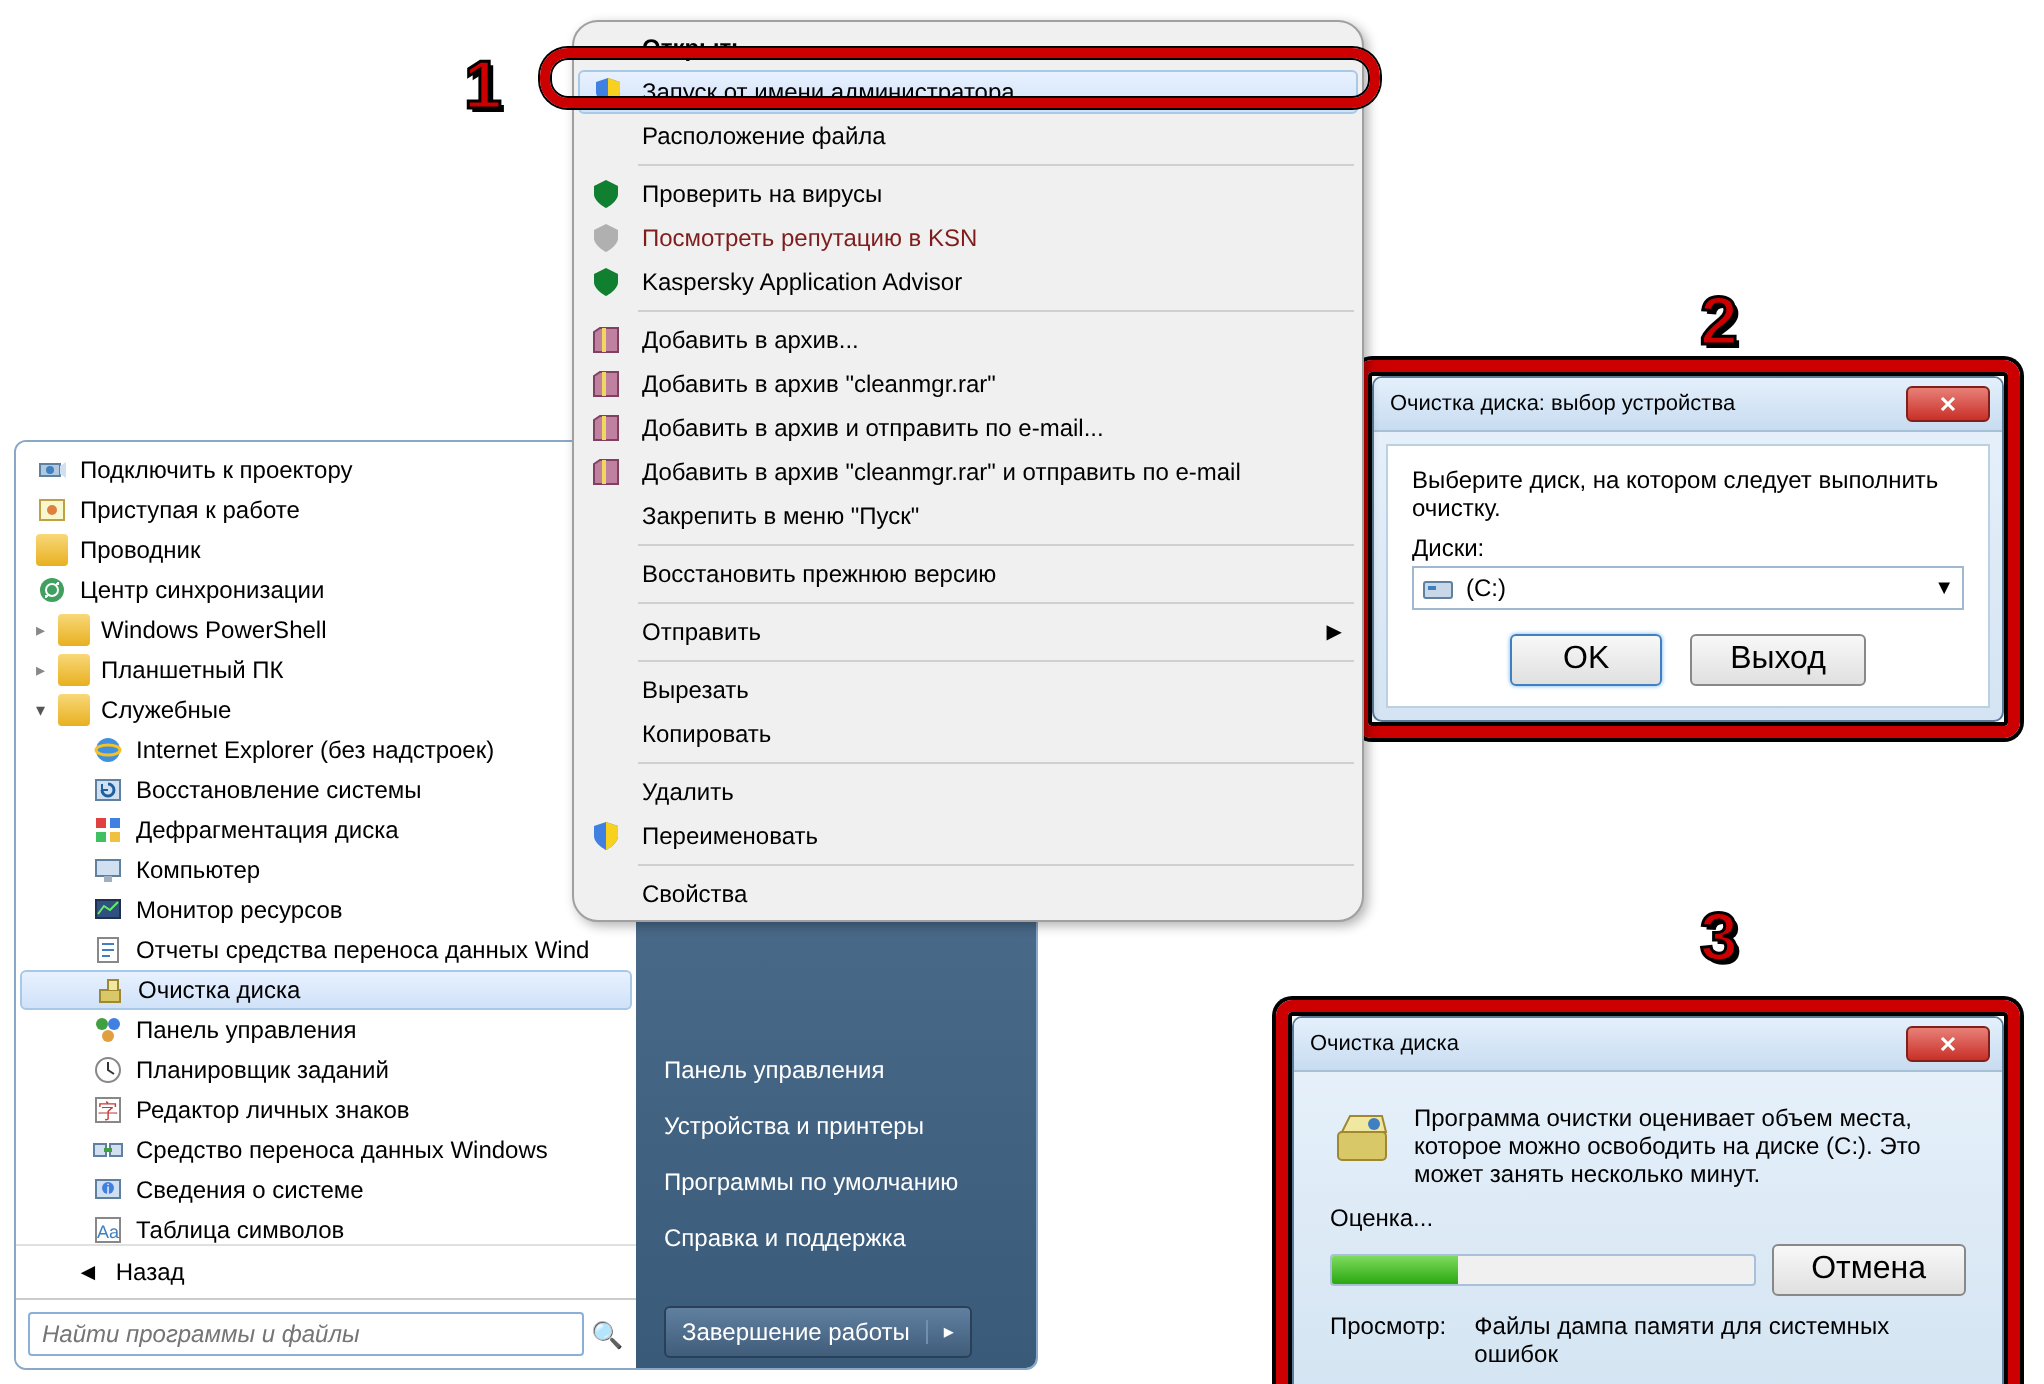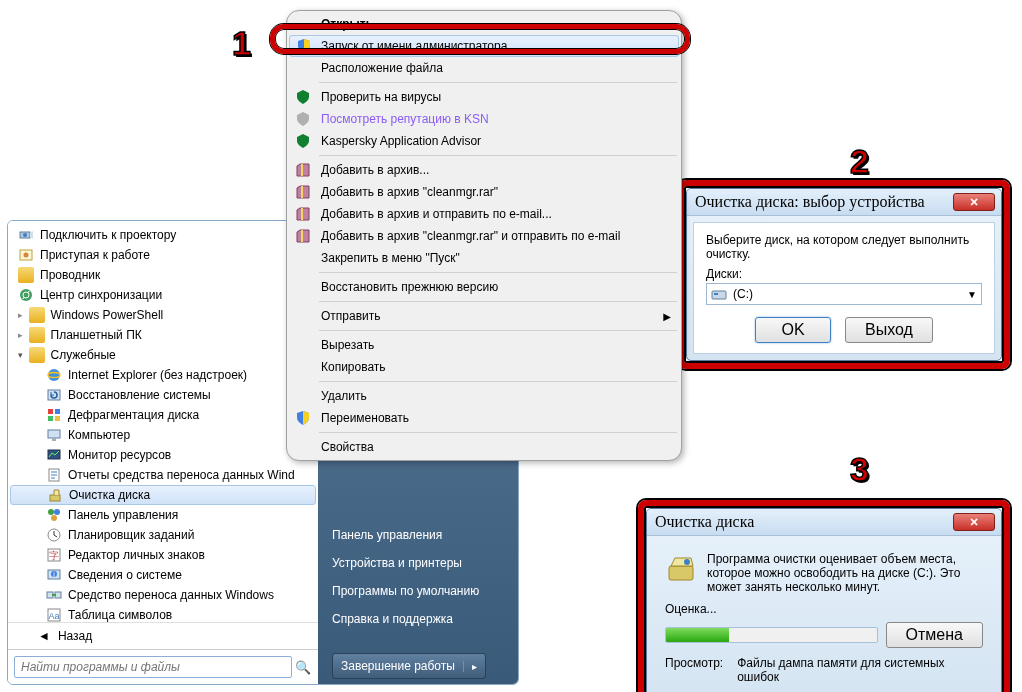--- a/index.html
+++ b/index.html
@@ -201,21 +201,21 @@
   border-radius: 5px;
   overflow: hidden;
 }
 .dlg-titlebar {
   background: linear-gradient(to bottom, #e4f0fc, #c8dcf0);
   padding: 4px 6px 4px 8px;
   display: flex;
   align-items: center;
   border-bottom: 1px solid #a8c0d8;
 }
-.dlg-title { flex: 1; color: #000; font-size: 16px; font-family: Liberation Serif, serif; }
+.dlg-title { flex: 1; color: #000; font-size: 11px; }
 .dlg-close {
   width: 42px;
   height: 18px;
   background: linear-gradient(to bottom, #e88078, #c83028);
   border: 1px solid #802018;
   border-radius: 3px;
   color: #fff;
   font-size: 11px;
   font-weight: bold;
   display: flex;
@@ -418,33 +418,33 @@
         </div>
         <div class="start-item sub">
           <span class="icon16"><svg viewBox="0 0 16 16">
               <rect x="2" y="2" width="12" height="12" fill="#fff" stroke="#888"></rect>
               <text x="8" y="12" text-anchor="middle" font-size="10" fill="#c04040">字</text>
             </svg></span>
           <span>Редактор личных знаков</span>
         </div>
         <div class="start-item sub">
           <span class="icon16"><svg viewBox="0 0 16 16">
+              <rect x="1" y="5" width="6" height="6" fill="#d0e0f0" stroke="#6080a0"></rect>
+              <rect x="9" y="5" width="6" height="6" fill="#d0e0f0" stroke="#6080a0"></rect>
+              <path d="M6 8 h4" stroke="#40a040" stroke-width="2"></path>
+            </svg></span>
+          <span>Средство переноса данных Windows</span>
+        </div>
+        <div class="start-item sub">
+          <span class="icon16"><svg viewBox="0 0 16 16">
               <rect x="2" y="3" width="12" height="9" fill="#d0e0f0" stroke="#6080a0"></rect>
               <circle cx="8" cy="7" r="3" fill="#4080e0"></circle>
               <text x="8" y="10" text-anchor="middle" font-size="7" fill="#fff">i</text>
             </svg></span>
           <span>Сведения о системе</span>
-        </div>
-        <div class="start-item sub">
-          <span class="icon16"><svg viewBox="0 0 16 16">
-              <rect x="1" y="5" width="6" height="6" fill="#d0e0f0" stroke="#6080a0"></rect>
-              <rect x="9" y="5" width="6" height="6" fill="#d0e0f0" stroke="#6080a0"></rect>
-              <path d="M6 8 h4" stroke="#40a040" stroke-width="2"></path>
-            </svg></span>
-          <span>Средство переноса данных Windows</span>
         </div>
         <div class="start-item sub">
           <span class="icon16"><svg viewBox="0 0 16 16">
               <rect x="2" y="2" width="12" height="12" fill="#fff" stroke="#888"></rect>
               <text x="8" y="12" text-anchor="middle" font-size="9" fill="#4080c0">Aa</text>
             </svg></span>
           <span>Таблица символов</span>
         </div>
       </div>
     <div class="start-back">
@@ -480,21 +480,21 @@
     </div>
     <div class="ctx-sep"></div>
     <div class="ctx-item">
       <span class="ctx-icon">
         <span class="icon16"><svg viewBox="0 0 16 16">
             <path d="M8 1 L14 4 V8 C14 12 8 15 8 15 C8 15 2 12 2 8 V4 Z" fill="#108030"></path>
           </svg></span>
       </span>
       <span>Проверить на вирусы</span>
     </div>
-    <div class="ctx-item" style="color: #8b5cf6;">
+    <div class="ctx-item" style="color: #7f1d1d;">
       <span class="ctx-icon">
         <span class="icon16"><svg viewBox="0 0 16 16">
             <path d="M8 1 L14 4 V8 C14 12 8 15 8 15 C8 15 2 12 2 8 V4 Z" fill="#b0b0b0"></path>
           </svg></span>
       </span>
       <span>Посмотреть репутацию в KSN</span>
     </div>
     <div class="ctx-item">
       <span class="ctx-icon">
         <span class="icon16"><svg viewBox="0 0 16 16">

